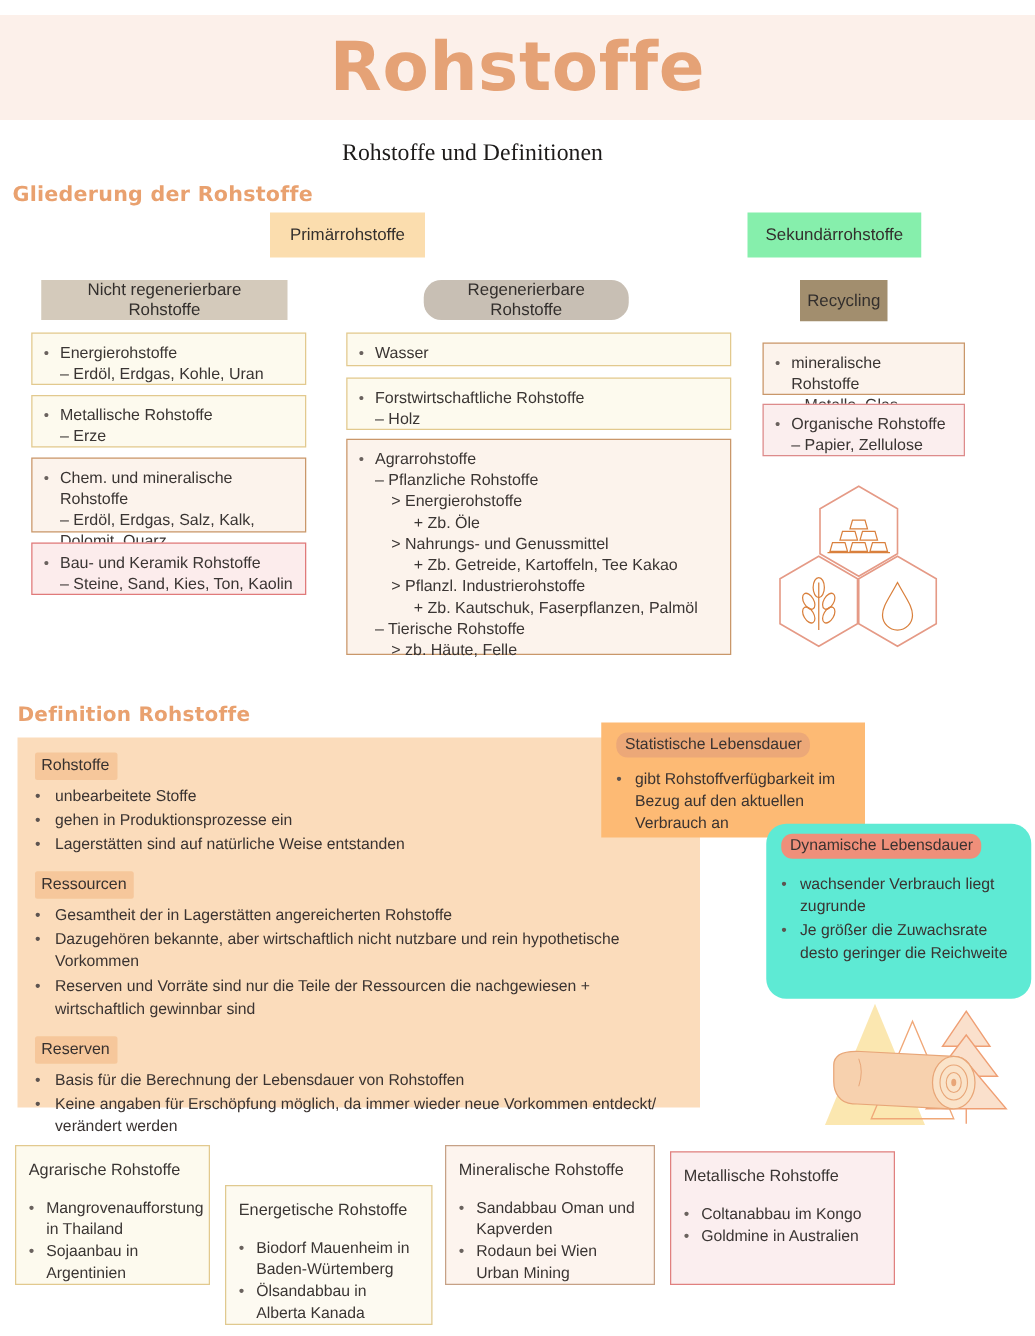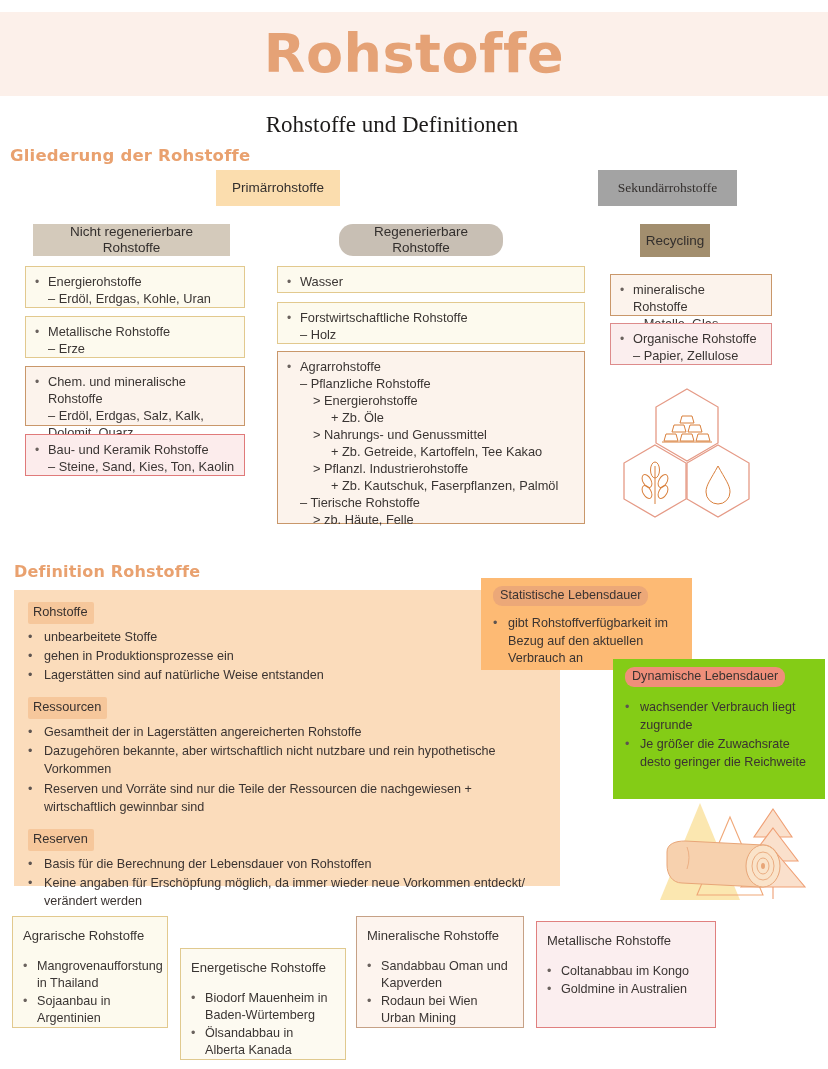--- a/index.html
+++ b/index.html
@@ -17,41 +17,41 @@
     background:#fcf0ea;
     display:flex;align-items:center;justify-content:center;
   }
   .doc-title{
     font-size:54px;font-weight:bold;letter-spacing:0.5px;
     color:#e5a276;
     font-family:"DejaVu Sans",sans-serif;
     line-height:1;
   }
   .subtitle{
-    position:absolute;left:14px;top:112px;width:756px;text-align:center;
+    position:absolute;left:0;top:112px;width:756px;text-align:center;
     font-family:"Liberation Serif",serif;
-    font-size:23px;color:#1d1b1a;
+    font-size:19px;color:#1d1b1a;
   }
   
   .sec-head{
     position:absolute;
     font-family:"DejaVu Sans",sans-serif;
     font-weight:bold;font-size:16.5px;color:#e9a16f;
     letter-spacing:0.2px;
   }
   
   .chip{
     position:absolute;
     display:flex;align-items:center;justify-content:center;
     font-size:13.5px;color:#332f2d;
     text-align:center;line-height:1.15;
     padding:0 8px;box-sizing:border-box;
   }
   .chip.primary{background:#fbddae;}
-  .chip.secondary{background:#a3a3a3;font-family:Liberation Serif, serif;}
+  .chip.secondary{background:#86efac;}
   .chip.grey-l{background:#d4cabb;}
   .chip.grey-m{background:#c8bfb4;}
   .chip.brown{background:#a28e6e;}
   
   .card{
     position:absolute;box-sizing:border-box;
     border:1px solid #d9b77e;
     background:#fdfaee;
     font-size:12.8px;line-height:1.32;color:#3a3533;
     padding:7px 9px 8px 9px;
@@ -80,21 +80,21 @@
     font-size:12.8px;padding:1px 6px 2px 5px;border-radius:2px;margin-bottom:3px;
   }
   .defbox .li{display:flex;margin-top:1px;}
   .defbox .bul{width:16px;flex:0 0 16px;color:#5d5450;}
   .defbox .txt{flex:1;}
   .defbox .grp{margin-bottom:13px;}
   
   .lifebox{position:absolute;box-sizing:border-box;padding:8px 12px;
     font-size:12.6px;line-height:1.38;color:#3a3331;}
   .lifebox.stat{left:481px;top:578px;width:211px;height:92px;background:#fdba74;}
-  .lifebox.dyn{left:613px;top:659px;width:212px;height:140px;background:#84cc16;}
+  .lifebox.dyn{left:613px;top:659px;width:212px;height:140px;background:#5eead4;border-radius:16px;}
   .lifebox .hl{display:inline-block;border-radius:9px;padding:1px 7px 2px 7px;font-size:12.6px;}
   .lifebox.stat .hl{background:#eca878;}
   .lifebox.dyn .hl{background:#ef8f7a;}
   .lifebox .li{display:flex;margin-top:2px;}
   .lifebox .bul{width:15px;flex:0 0 15px;color:#5d5450;}
   .lifebox .txt{flex:1;}
   
   .trees{position:absolute;left:655px;top:795px;width:165px;height:115px;}
   
   .exbox{

